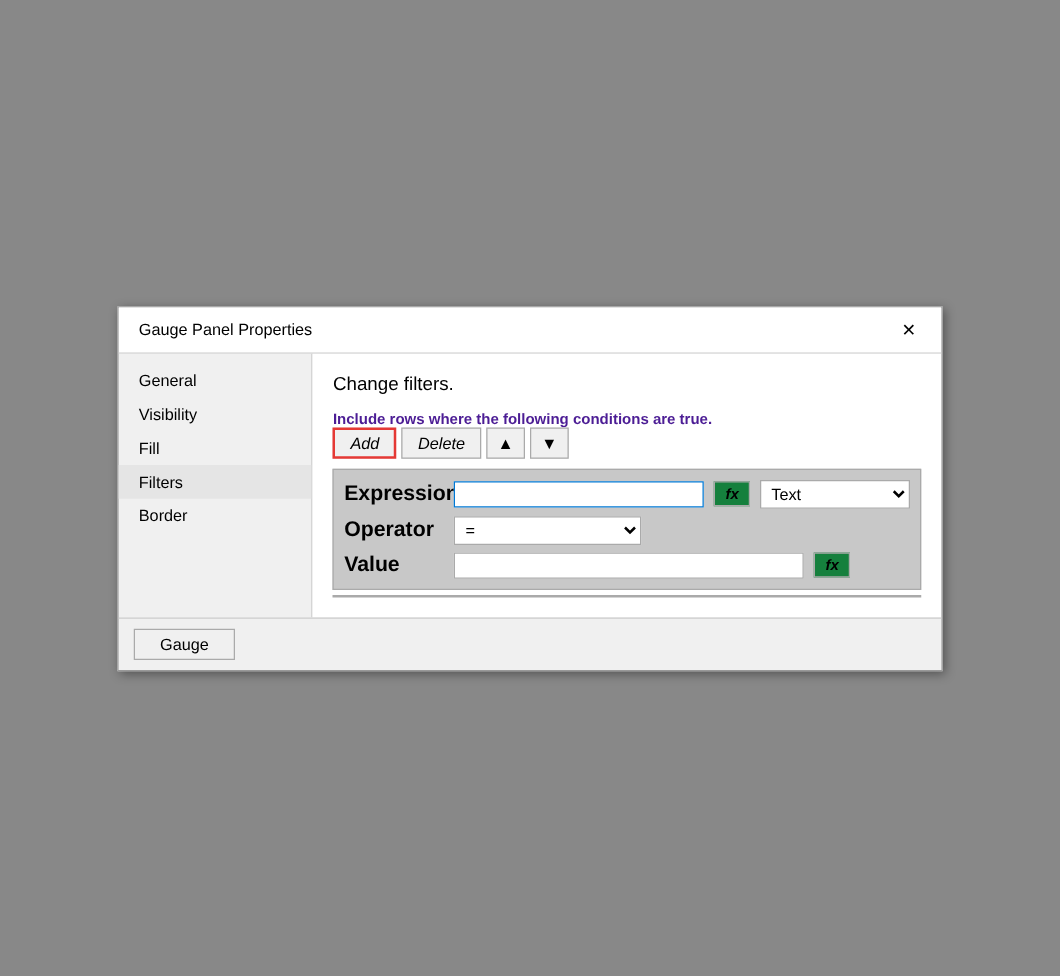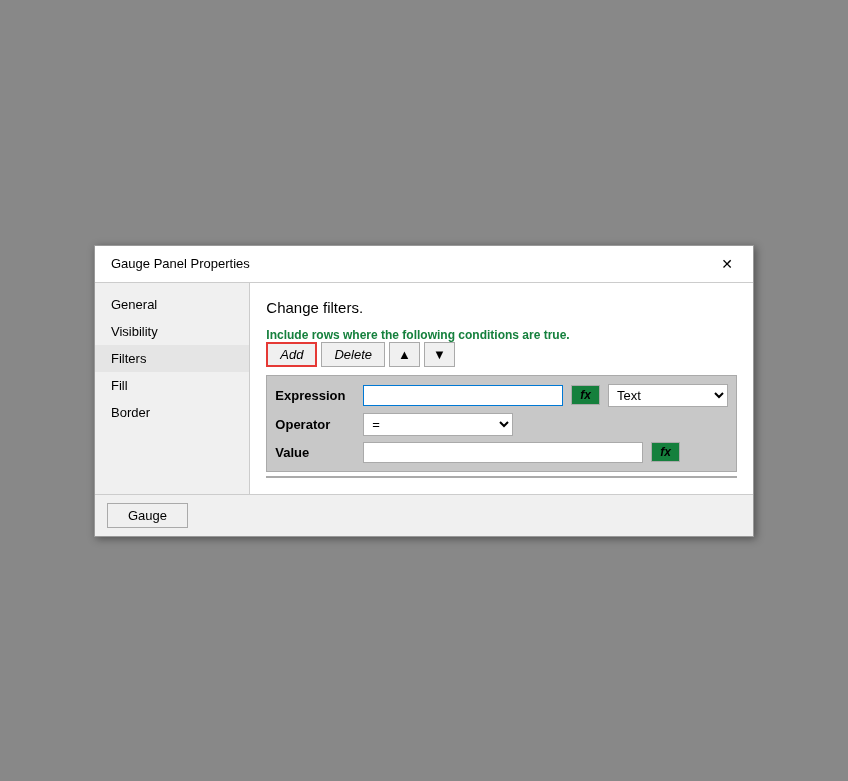--- a/index.html
+++ b/index.html
@@ -89,21 +89,21 @@
     .panel-title {
       font-size: 15px;
       font-weight: 400;
       color: #000;
       margin-bottom: 12px;
     }
 
     .instruction-text {
       font-weight: bold;
       font-size: 12px;
-      color: #15803d;
+      color: #4c1d95;
       margin-bottom: 0;
     }
 
     .toolbar {
       display: flex;
       gap: 4px;
       margin-bottom: 8px;
     }
 
     .btn {
@@ -138,21 +138,21 @@
     }
 
     .filter-row {
       display: flex;
       align-items: center;
       gap: 8px;
     }
 
     .filter-label {
       width: 80px;
-      font-size: 13px;
+      font-size: 17px;
       font-weight: bold;
       color: #000;
     }
 
     .expression-input {
       width: 200px;
       padding: 2px 4px;
       border: 1px solid #0078d4;
       outline: none;
       background: #fff;
@@ -247,25 +247,25 @@
 
   <div class="dialog-body">
 
     <div class="sidebar">
       <div class="sidebar-item">
         <span>General</span>
       </div>
       <div class="sidebar-item">
         <span>Visibility</span>
       </div>
+      <div class="sidebar-item">
+        <span>Fill</span>
+      </div>
       <div class="sidebar-item active">
         <span>Filters</span>
-      </div>
-      <div class="sidebar-item">
-        <span>Fill</span>
       </div>
       <div class="sidebar-item">
         <span>Border</span>
       </div>
     </div>
 
     <div class="main-panel">
       <div class="panel-title">Change filters.</div>
       <div class="instruction-text">Include rows where the following conditions are true.</div>
 

